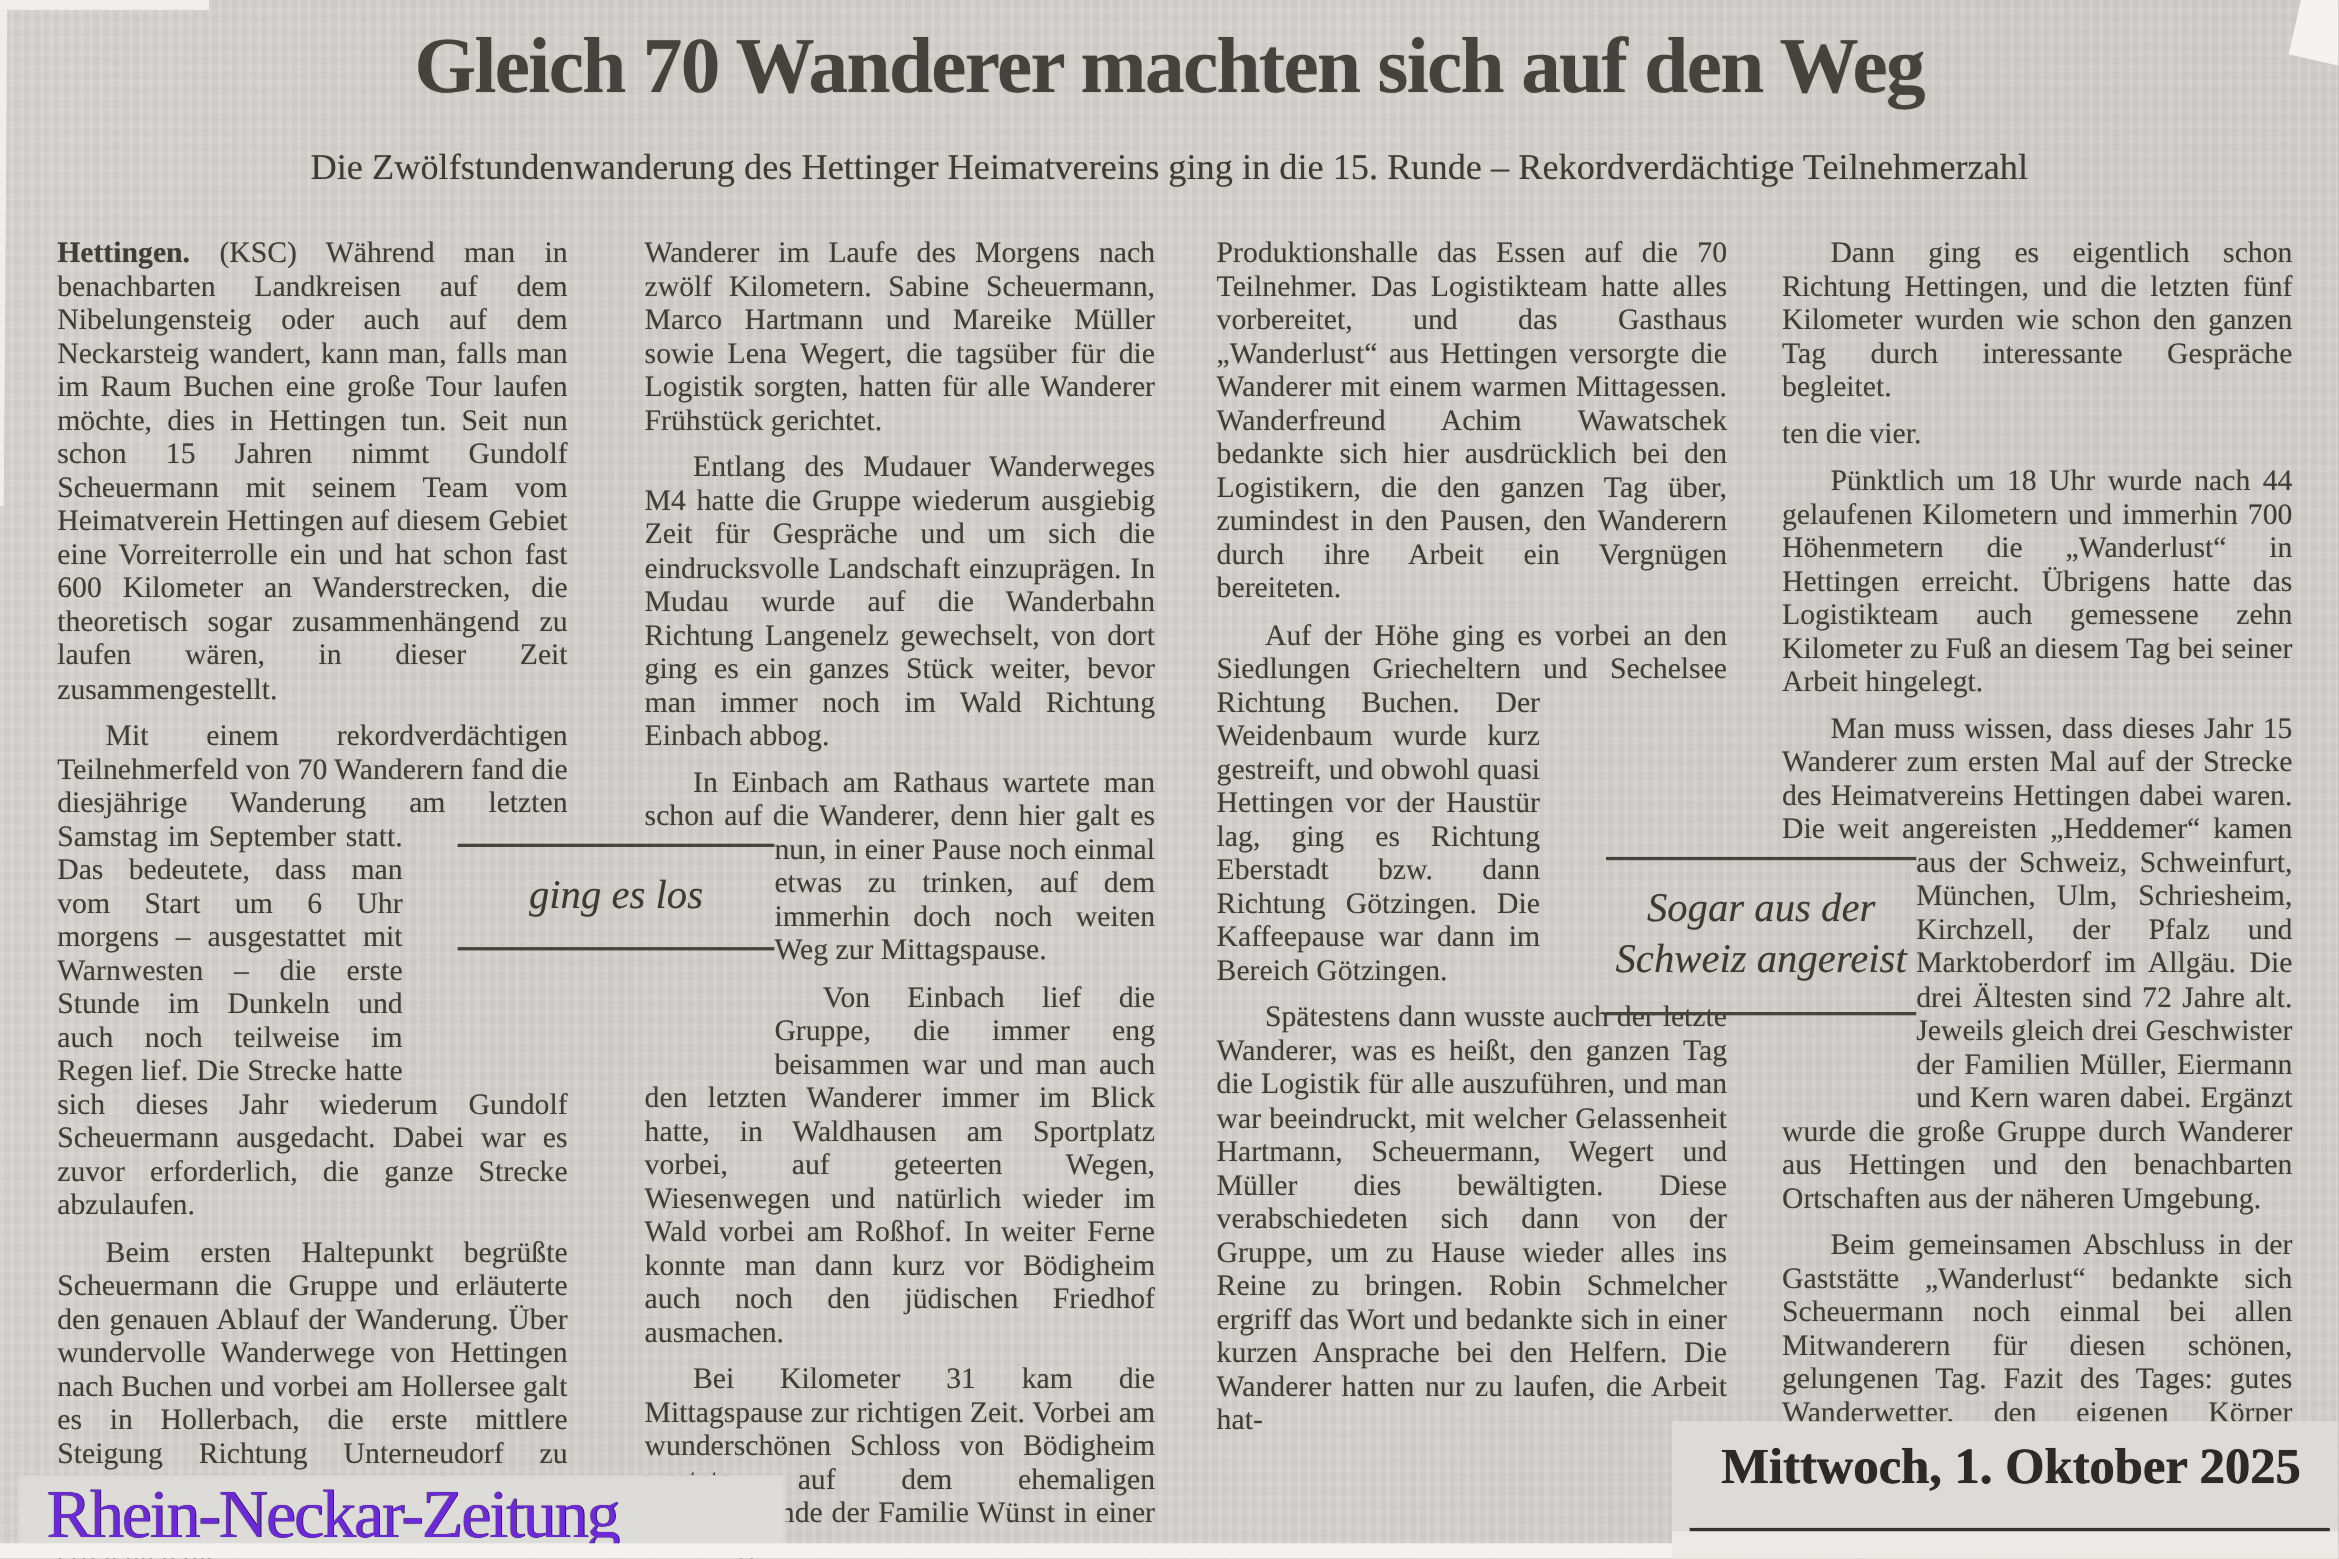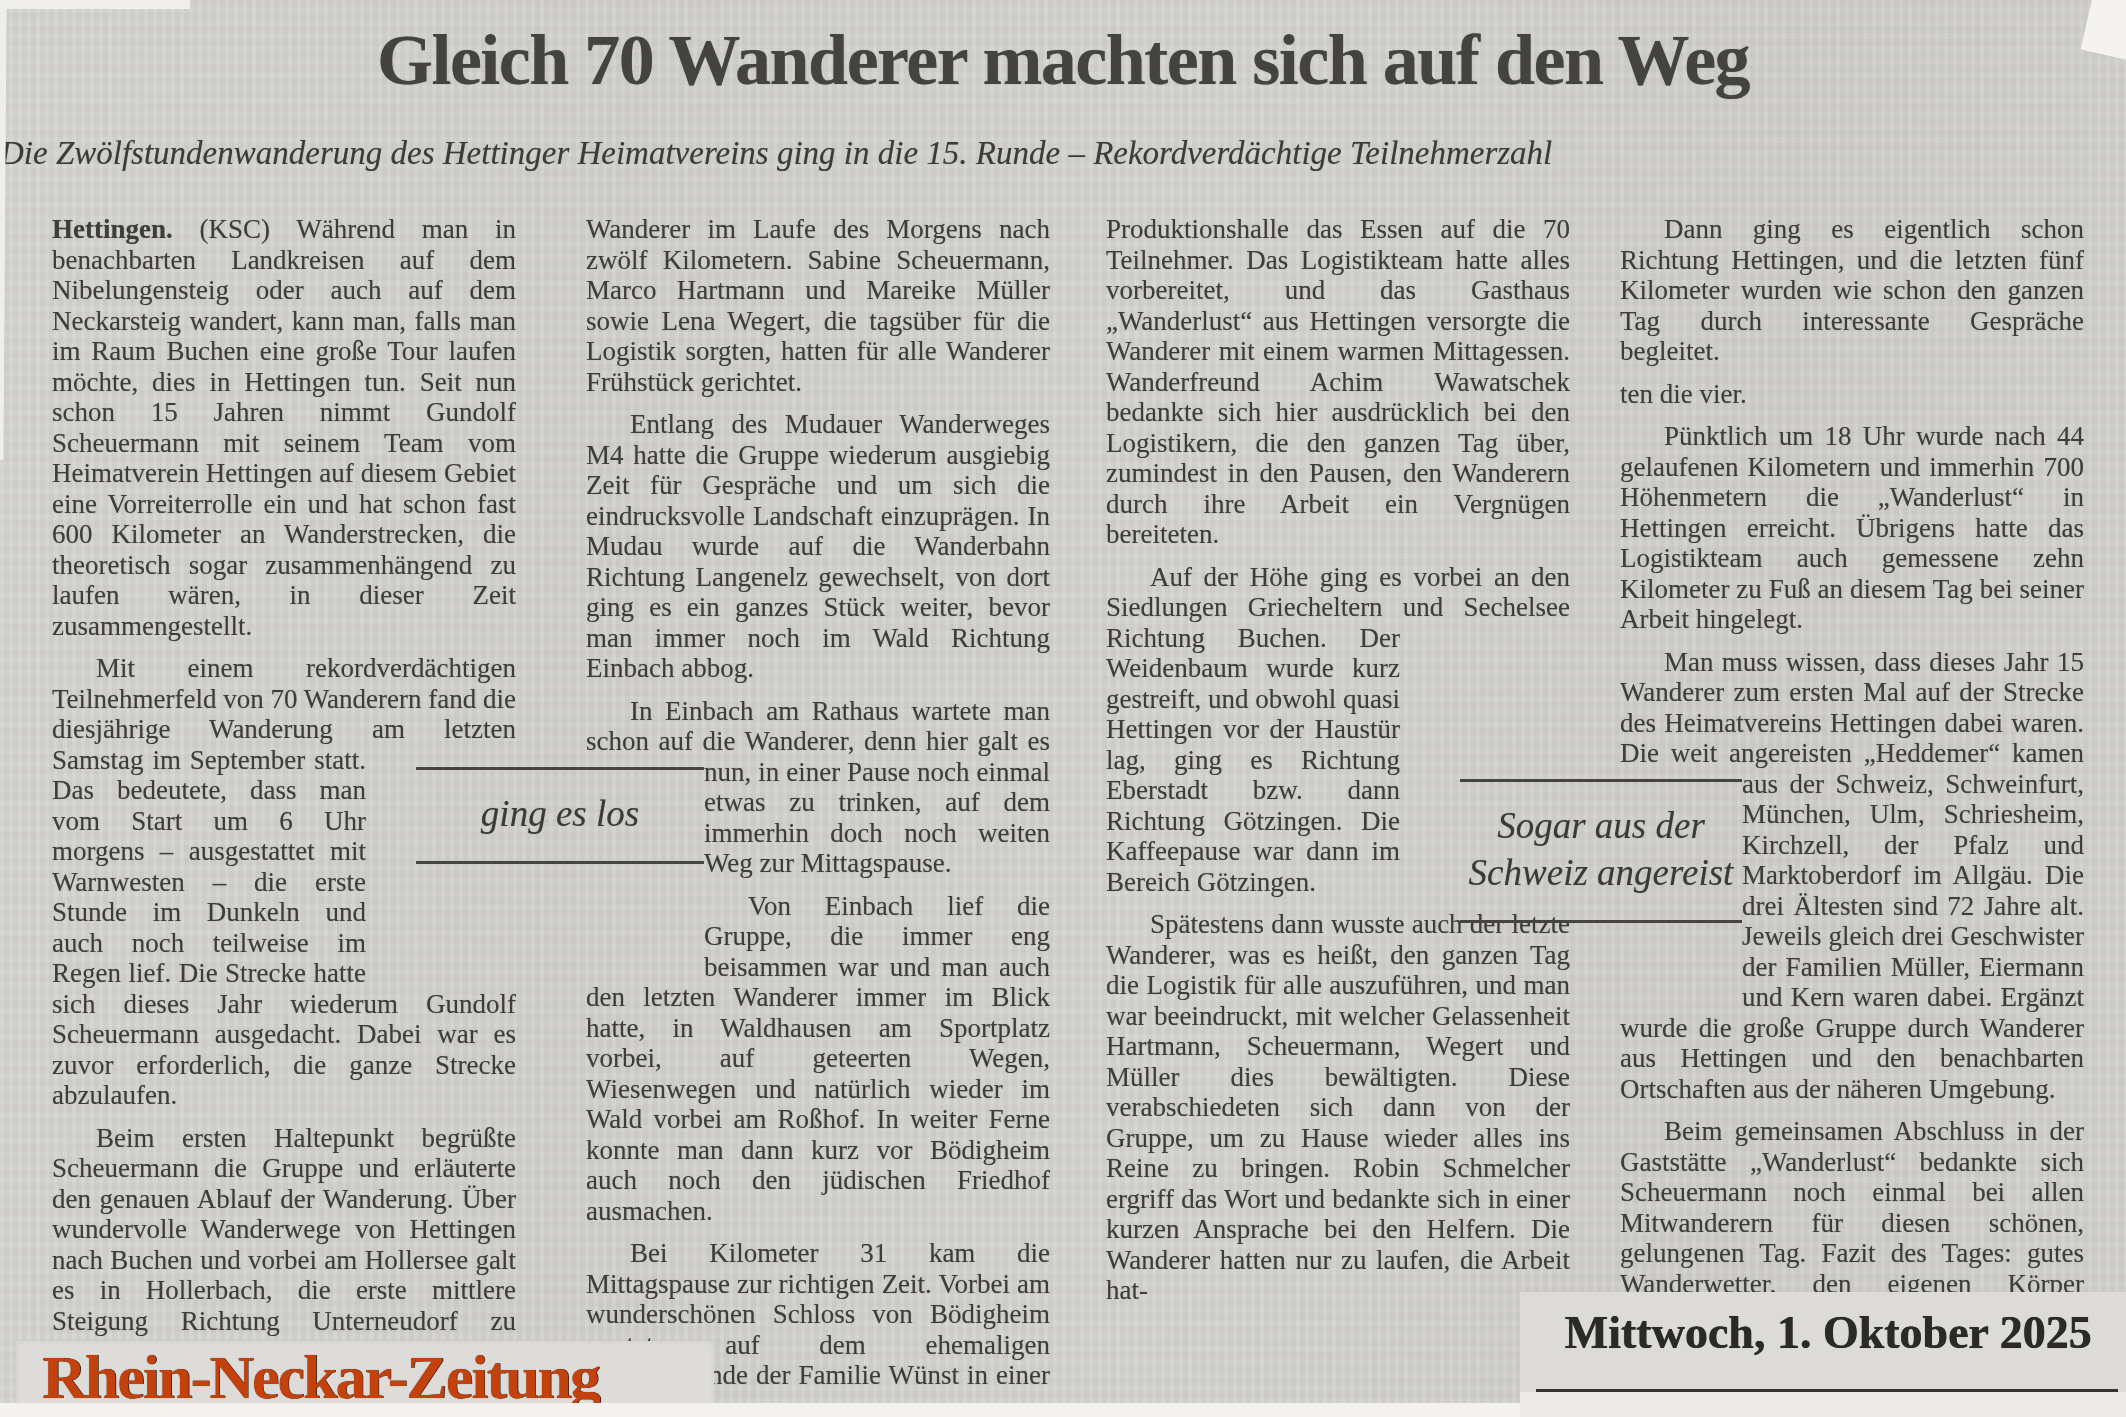--- a/index.html
+++ b/index.html
@@ -18,21 +18,21 @@
                repeating-linear-gradient(0deg,rgba(255,255,255,.02) 0 6px,rgba(0,0,0,.015) 6px 13px);
   }
   .headline{
     position:absolute;left:0;right:0;top:20px;
     text-align:center;font-weight:bold;font-size:72px;line-height:1.12;
     letter-spacing:-1.5px;color:#44433e;
     text-shadow:0 0 1px rgba(68,67,62,.45);
   }
   .subhead{
     position:absolute;left:0;right:0;top:134px;
-    text-align:left;font-style:italic;font-size:33px;line-height:1.2;
+    text-align:center;font-size:33px;line-height:1.2;
     color:#3c3b36;text-shadow:0 0 1px rgba(60,59,54,.4);
   }
   .col{
     position:absolute;top:202px;width:488px;
     font-size:27px;line-height:30.5px;text-align:justify;
     text-shadow:0 0 1px rgba(62,61,56,.38);
     hyphens:auto;-webkit-hyphens:auto;
   }
   .col1{left:40px;} .col2{left:574px;} .col3{left:1094px;} .col4{left:1608px;}
   .para{margin:12px;text-indent:44px;}
@@ -54,21 +54,21 @@
     text-shadow:0 0 1px rgba(59,58,53,.4);
   }
   .pq-line{display:block;}
   
   .rnz-strip{
     position:absolute;left:16px;top:1341px;width:698px;height:72px;
     background:#dddcd8;box-shadow:0 0 6px rgba(0,0,0,.06) inset;
   }
   .rnz-logo{
     position:absolute;left:26px;top:2px;
-    font-weight:bold;font-size:62px;line-height:68px;letter-spacing:-2px;color:#c2410c;
+    font-weight:normal;font-size:62px;line-height:68px;letter-spacing:-2px;color:#6d28d9;
     text-shadow:.7px 0 0 #232220, 0 0 1px rgba(35,34,32,.5);
   }
   
   .date-scrap{
     position:absolute;left:1520px;top:1292px;width:606px;height:125px;
     background:#dcdbd7;z-index:3;
   }
   .date-text{
     position:absolute;left:0;right:14px;top:14px;
     text-align:center;font-weight:bold;font-size:46px;color:#2b2a27;

